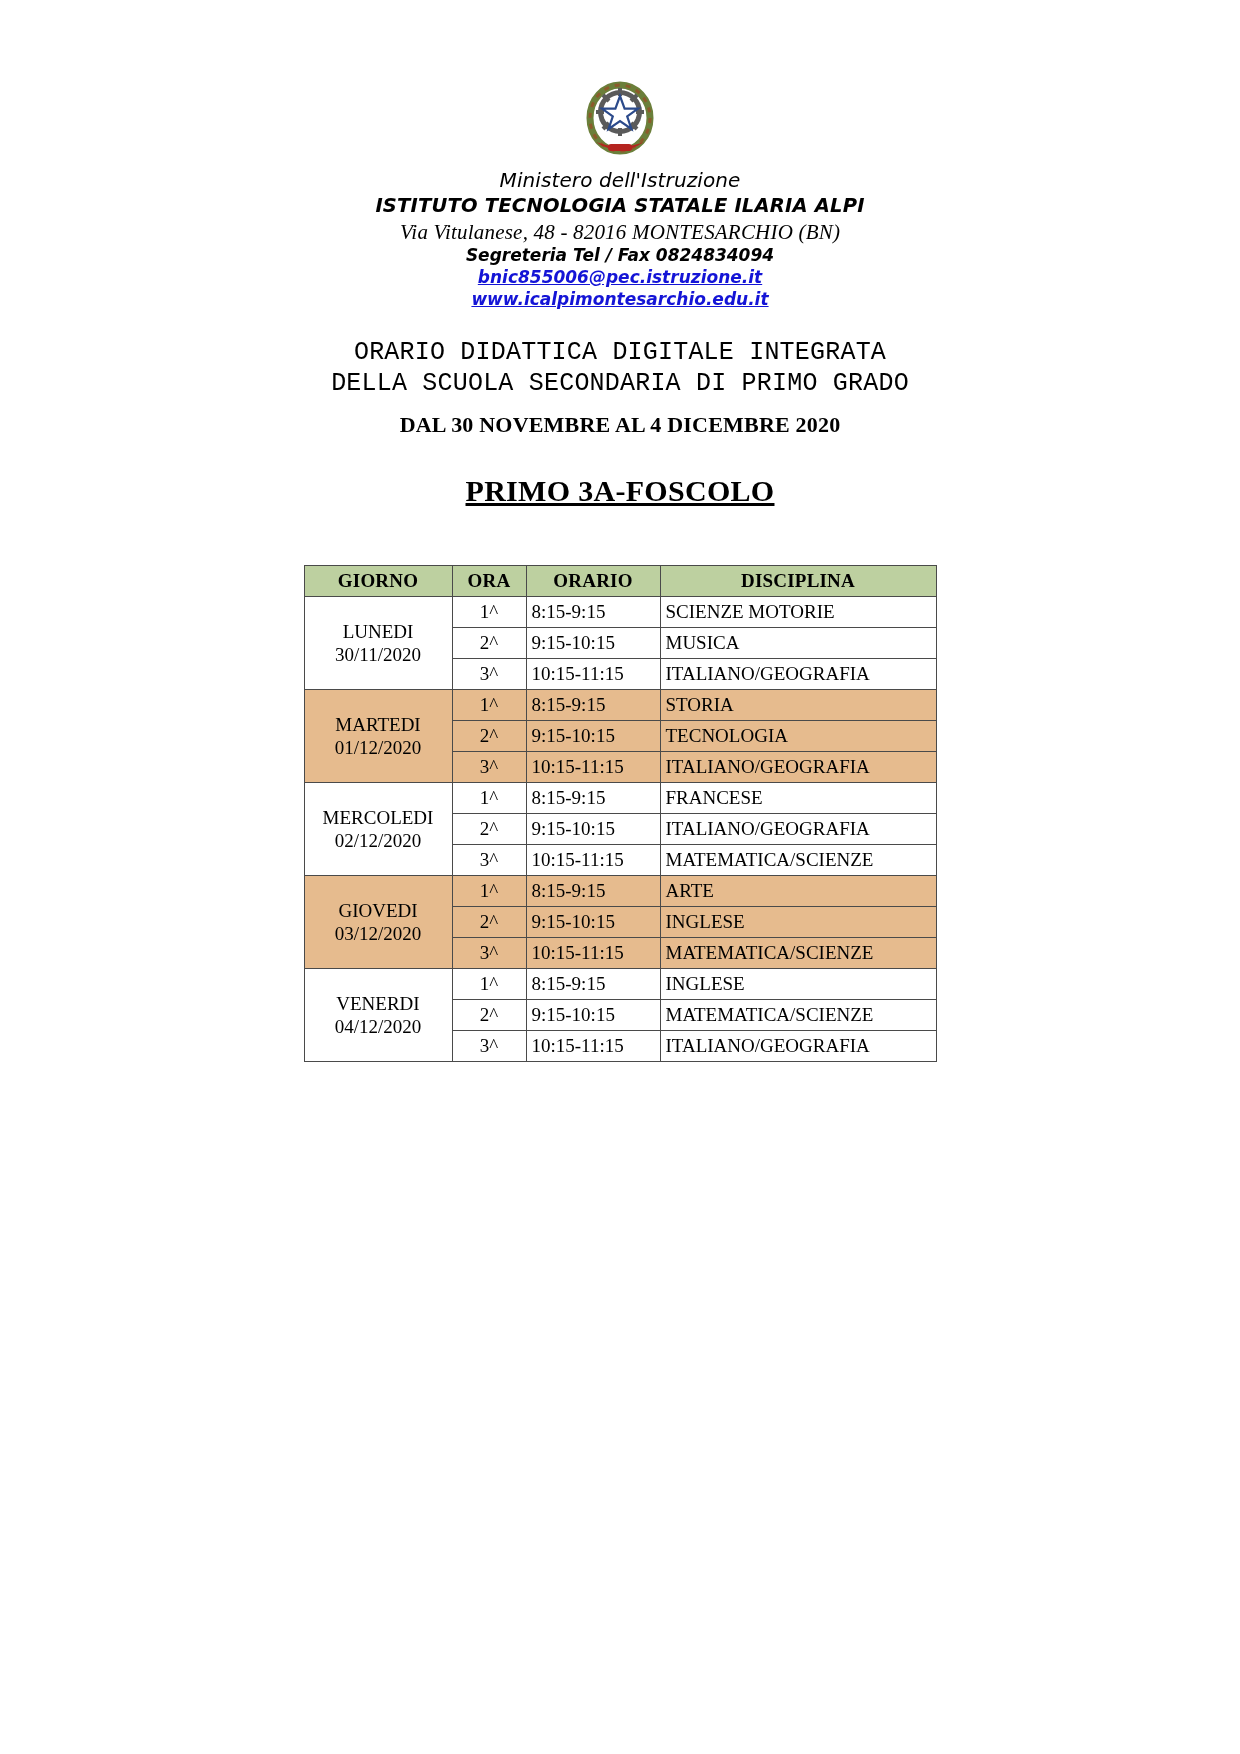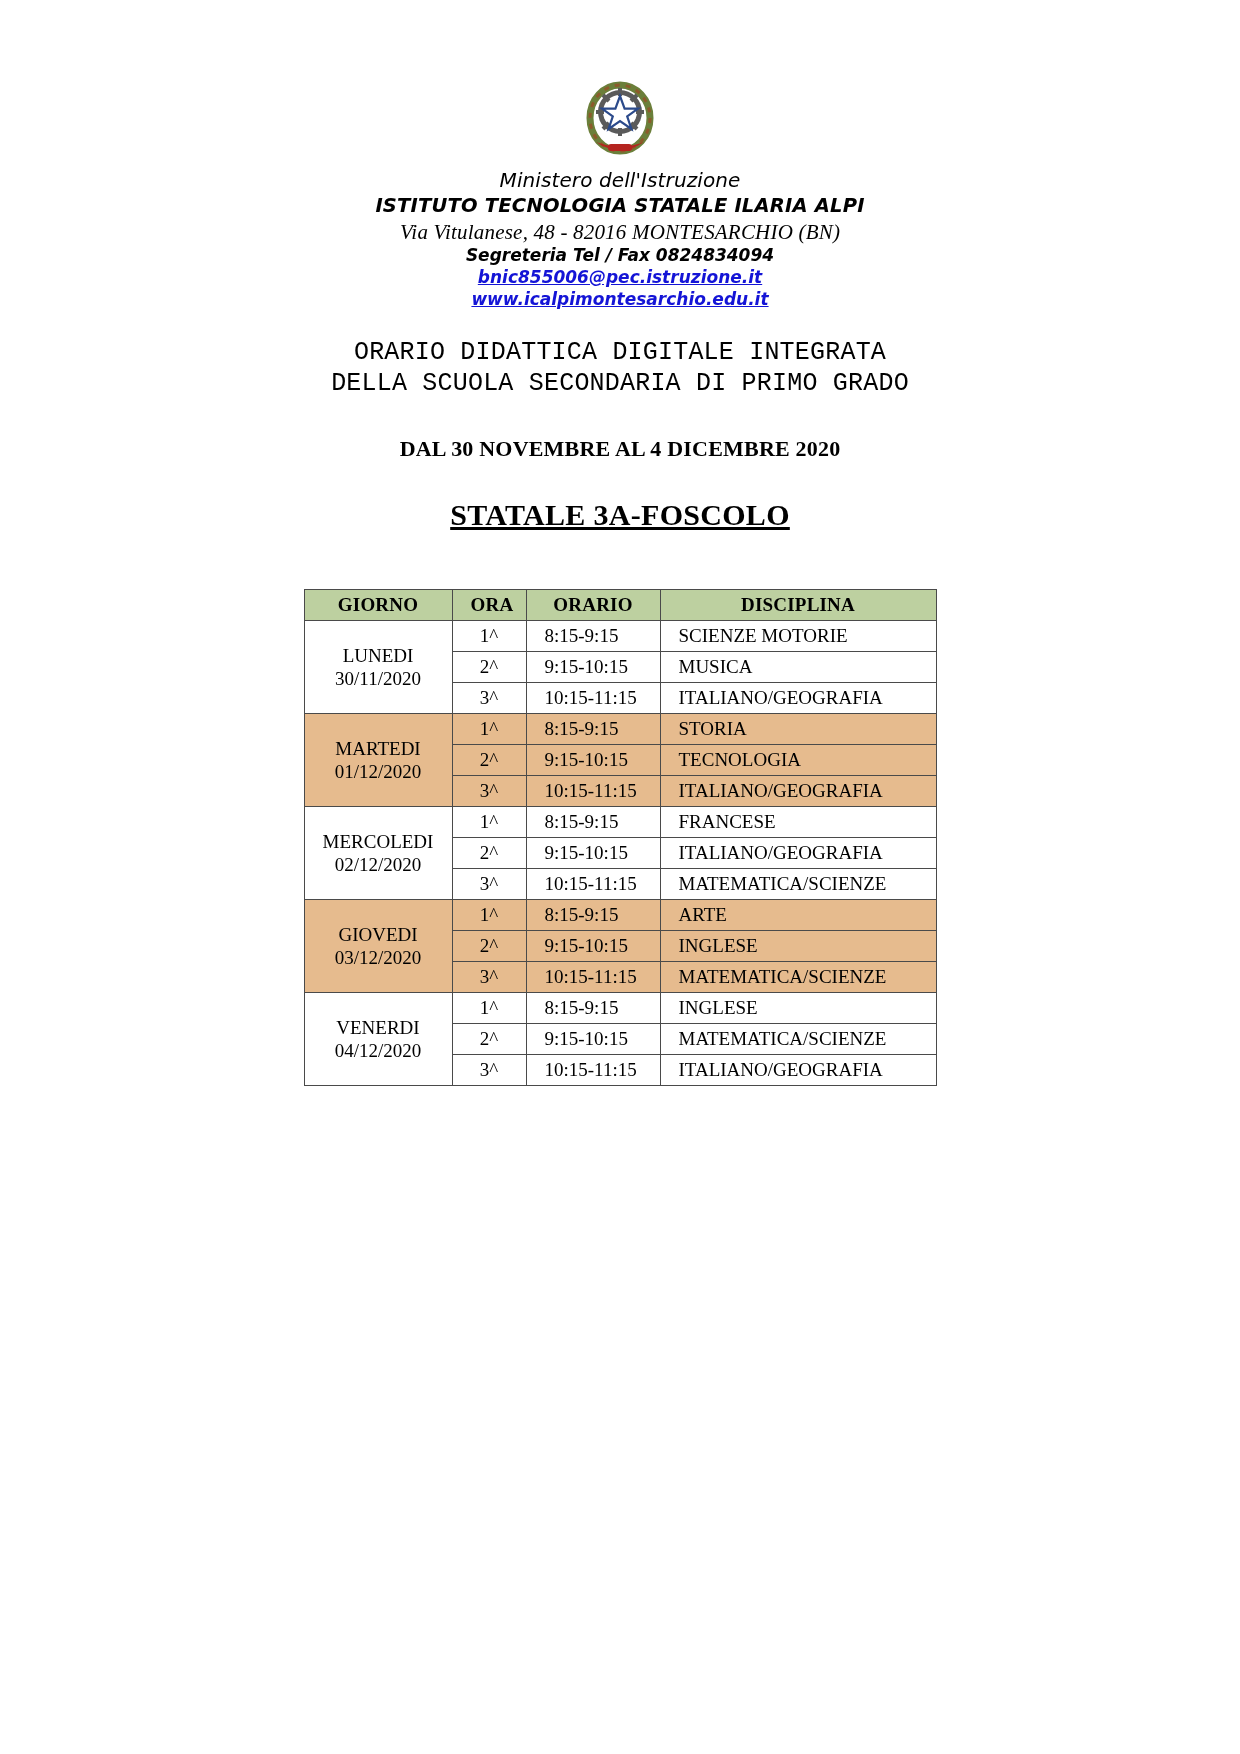--- a/index.html
+++ b/index.html
@@ -81,21 +81,21 @@
     line-height: 1.24;
   }
   .t-main {
     font-size: 25px;
     letter-spacing: 0.2px;
     font-family: Liberation Mono, monospace;
   }
   .t-dates {
     font-size: 22px;
     font-weight: bold;
-    margin-top: 36px;
+    margin-top: 12px;
     letter-spacing: 0.2px;
   }
   .t-class {
     font-size: 30px;
     font-weight: bold;
     margin-top: 34px;
     text-decoration: underline;
     letter-spacing: 0.3px;
   }
 
@@ -105,21 +105,21 @@
     display: flex;
     justify-content: center;
   }
   table.sched {
     border-collapse: collapse;
     width: 632px;
     table-layout: fixed;
   }
   table.sched th, table.sched td {
     border: 1px solid #4a4a4a;
-    padding: 3px 18px;
+    padding: 3px 5px;
     font-size: 19px;
     vertical-align: middle;
     height: 31px;
     box-sizing: border-box;
   }
   thead th {
     background: #bdd0a0;
     text-align: center;
     font-weight: bold;
     font-size: 19px;
@@ -193,21 +193,21 @@
     <div class="h-addr">Via Vitulanese, 48 - 82016 MONTESARCHIO (BN)</div>
     <div class="h-tel">Segreteria Tel / Fax 0824834094</div>
     <span class="h-link">bnic855006@pec.istruzione.it</span>
     <span class="h-link">www.icalpimontesarchio.edu.it</span>
   </div>
 
   <div class="title-block">
     <div class="t-main">ORARIO DIDATTICA DIGITALE INTEGRATA</div>
     <div class="t-main">DELLA SCUOLA SECONDARIA DI PRIMO GRADO</div>
     <div class="t-dates">DAL 30 NOVEMBRE AL 4 DICEMBRE 2020</div>
-    <div class="t-class">STATALE 3A-FOSCOLO</div>
+    <div class="t-class">PRIMO 3A-FOSCOLO</div>
   </div>
 
   <div class="table-wrap">
     <table class="sched">
       <colgroup>
         <col class="c-giorno">
         <col class="c-ora">
         <col class="c-orario">
         <col class="c-disc">
       </colgroup>

